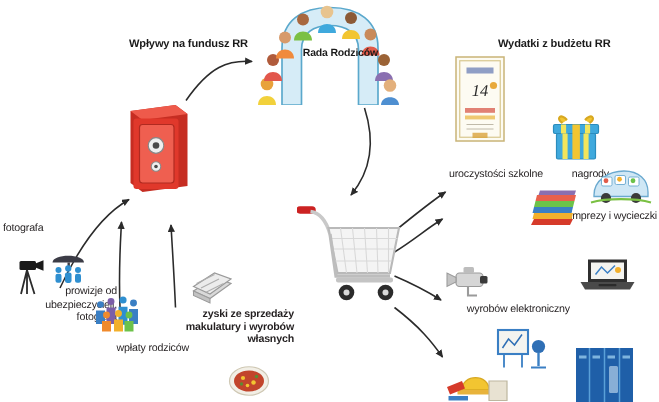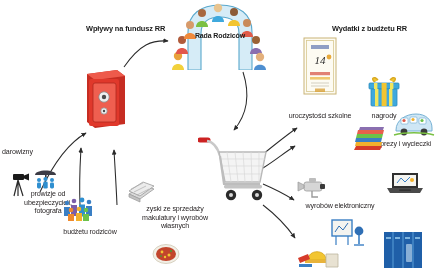--- a/index.html
+++ b/index.html
@@ -9,21 +9,21 @@
     font-family:"Liberation Sans", sans-serif;
     overflow:hidden;
     position:relative;
   }
   #stage{position:absolute;inset:0;width:439px;height:268px;}
   .node{position:absolute;}
   .cap{
     position:absolute;
     font-size:7.1px;
     color:#231f20;
-    text-align:center;
+    text-align:right;
     line-height:1.22;
     letter-spacing:-0.12px;
     white-space:nowrap;
   }
   .cap.wrap{white-space:normal;}
   .hdr{
     position:absolute;
     font-size:7.4px;
     font-weight:bold;
     color:#1a1a1a;
@@ -121,21 +121,21 @@
       </g>
       <path d="M22,24 L26,52 L62,52" fill="none" stroke="#bdbdbd" stroke-width="2.2"></path>
       <rect x="26" y="53" width="38" height="3.4" rx="1.4" fill="#c4c4c4"></rect>
       <circle cx="33" cy="63" r="5.2" fill="#2b2b2b"></circle>
         <circle cx="33" cy="63" r="2" fill="#d9d9d9"></circle>
       <circle cx="59" cy="63" r="5.2" fill="#2b2b2b"></circle>
         <circle cx="59" cy="63" r="2" fill="#d9d9d9"></circle>
     </svg>
   </div>
 
-  <div class="cap" style="left:2px;top:148px;width:50px;text-align:left;">darowizny</div>
+  <div class="cap" style="left:2px;top:148px;width:50px;text-align:left;">fotografa</div>
   <div class="node" style="left:10px;top:172px;width:22px;height:26px;">
     <svg viewBox="0 0 22 26" width="22" height="26">
       <rect x="3" y="2" width="11" height="6" rx="1" fill="#1a1a1a"></rect>
       <path d="M14,3.5 L19,1.5 L19,8.5 L14,6.5 Z" fill="#1a1a1a"></path>
       <path d="M8,8 L4,24 M8,8 L13,24 M8,8 L8,24" stroke="#2b2b2b" stroke-width="1.2" fill="none"></path>
     </svg>
   </div>
 
   <div class="node" style="left:32px;top:166px;width:28px;height:24px;">
     <svg viewBox="0 0 28 24" width="28" height="24">
@@ -166,31 +166,31 @@
           <path d="M24,10 h6 v10 h-6 z" fill="#3a7fc4"></path>
         <circle cx="9" cy="14" r="2.3" fill="#f08a2c"></circle>
           <path d="M6,18 h6 v7 h-6 z" fill="#f08a2c"></path>
         <circle cx="17" cy="13" r="2.3" fill="#f2b02c"></circle>
           <path d="M14,17 h6 v8 h-6 z" fill="#f2b02c"></path>
         <circle cx="24" cy="14" r="2.3" fill="#6cc24a"></circle>
           <path d="M21,18 h6 v7 h-6 z" fill="#6cc24a"></path>
       </g>
     </svg>
   </div>
-  <div class="cap" style="left:54px;top:228px;width:72px;">budżetu rodziców</div>
+  <div class="cap" style="left:54px;top:228px;width:72px;">wpłaty rodziców</div>
 
   <div class="node" style="left:126px;top:180px;width:30px;height:24px;">
     <svg viewBox="0 0 30 24" width="30" height="24">
       <path d="M3,14 L17,5 L28,9 L14,19 Z" fill="#d9d9d9" stroke="#9a9a9a" stroke-width="0.8"></path>
       <path d="M3,11 L17,2 L28,6 L14,16 Z" fill="#ececec" stroke="#9a9a9a" stroke-width="0.8"></path>
       <path d="M5,9 L17,3 M8,12 L20,6 M11,15 L23,9" stroke="#adadad" stroke-width="0.7"></path>
       <path d="M3,14 L3,17 L14,22 L14,19 Z" fill="#c2c2c2" stroke="#9a9a9a" stroke-width="0.7"></path>
     </svg>
   </div>
-  <div class="cap wrap" style="left:134px;top:205px;width:82px;">zyski ze sprzedaży makulatury i wyrobów własnych</div>
+  <div class="cap wrap" style="left:114px;top:205px;width:82px;font-weight:bold;">zyski ze sprzedaży makulatury i wyrobów własnych</div>
 
   <div class="node" style="left:152px;top:243px;width:28px;height:22px;">
     <svg viewBox="0 0 28 22" width="28" height="22">
       <ellipse cx="14" cy="11" rx="13" ry="9.5" fill="#f2efe6" stroke="#cfc8b4" stroke-width="0.8"></ellipse>
       <ellipse cx="14" cy="11" rx="10" ry="7" fill="#c2452c"></ellipse>
       <g fill="#f2c531">
           <circle cx="10" cy="9" r="1.4"></circle>
           <circle cx="17" cy="12" r="1.5"></circle>
           <circle cx="13" cy="14" r="1.2"></circle>
         </g>

